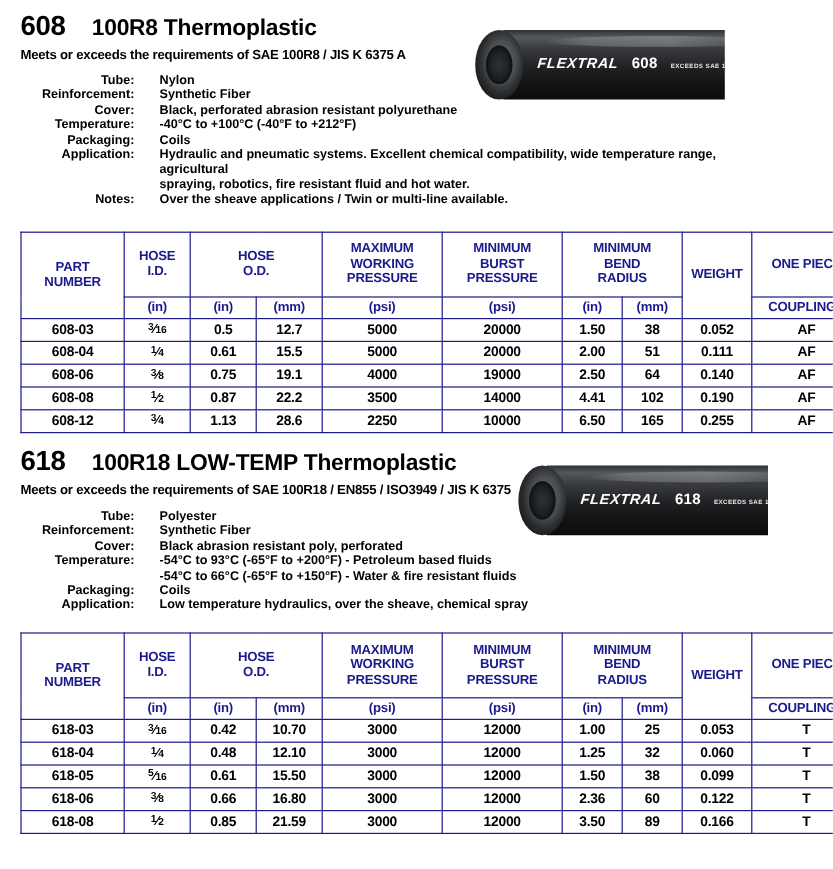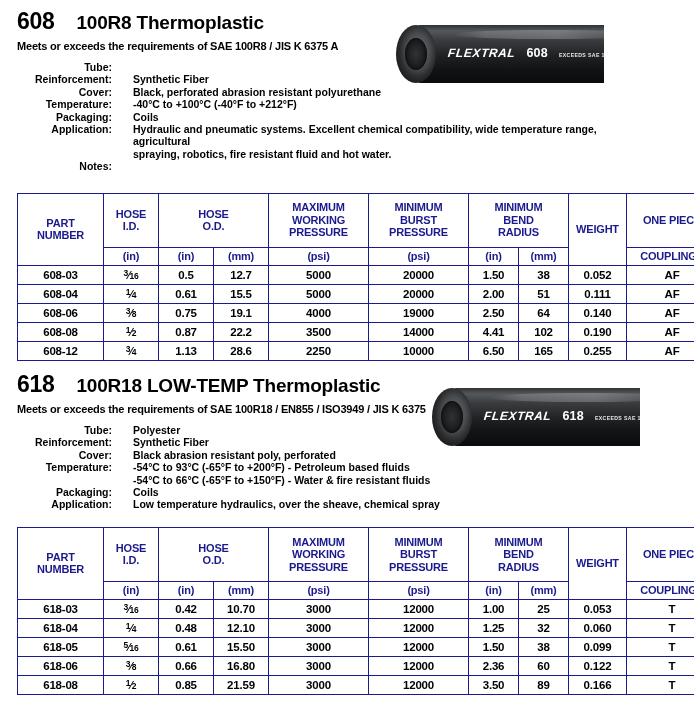--- a/index.html
+++ b/index.html
@@ -240,20 +240,21 @@
           <span class="hose-spec">EXCEEDS SAE 100R8 / JIS K 6375 A</span>
         </div>
         <div class="hose-end">
           <div class="hose-bore"></div>
         </div>
       </div>
     </div>
     <div class="specs">
       <div class="spec-row">
         <div class="spec-label">Tube:</div>
+        <div class="spec-value"><span>Nylon</span></div>
       </div>
       <div class="spec-row">
         <div class="spec-label">Reinforcement:</div>
         <div class="spec-value"><span>Synthetic Fiber</span></div>
       </div>
       <div class="spec-row">
         <div class="spec-label">Cover:</div>
         <div class="spec-value"><span>Black, perforated abrasion resistant polyurethane</span></div>
       </div>
       <div class="spec-row">
@@ -263,20 +264,21 @@
       <div class="spec-row">
         <div class="spec-label">Packaging:</div>
         <div class="spec-value"><span>Coils</span></div>
       </div>
       <div class="spec-row">
         <div class="spec-label">Application:</div>
         <div class="spec-value"><span>Hydraulic and pneumatic systems. Excellent chemical compatibility, wide temperature range, agricultural</span><span class="cont">spraying, robotics, fire resistant fluid and hot water.</span></div>
       </div>
       <div class="spec-row">
         <div class="spec-label">Notes:</div>
+        <div class="spec-value"><span>Over the sheave applications / Twin or multi-line available.</span></div>
       </div>
     </div>
     <div class="table-gap-608"></div>
     <table class="spec-table">
       <colgroup>
         <col style="width: 86px;">
         <col style="width: 55px;">
         <col style="width: 55px;">
         <col style="width: 55px;">
         <col style="width: 100px;">

